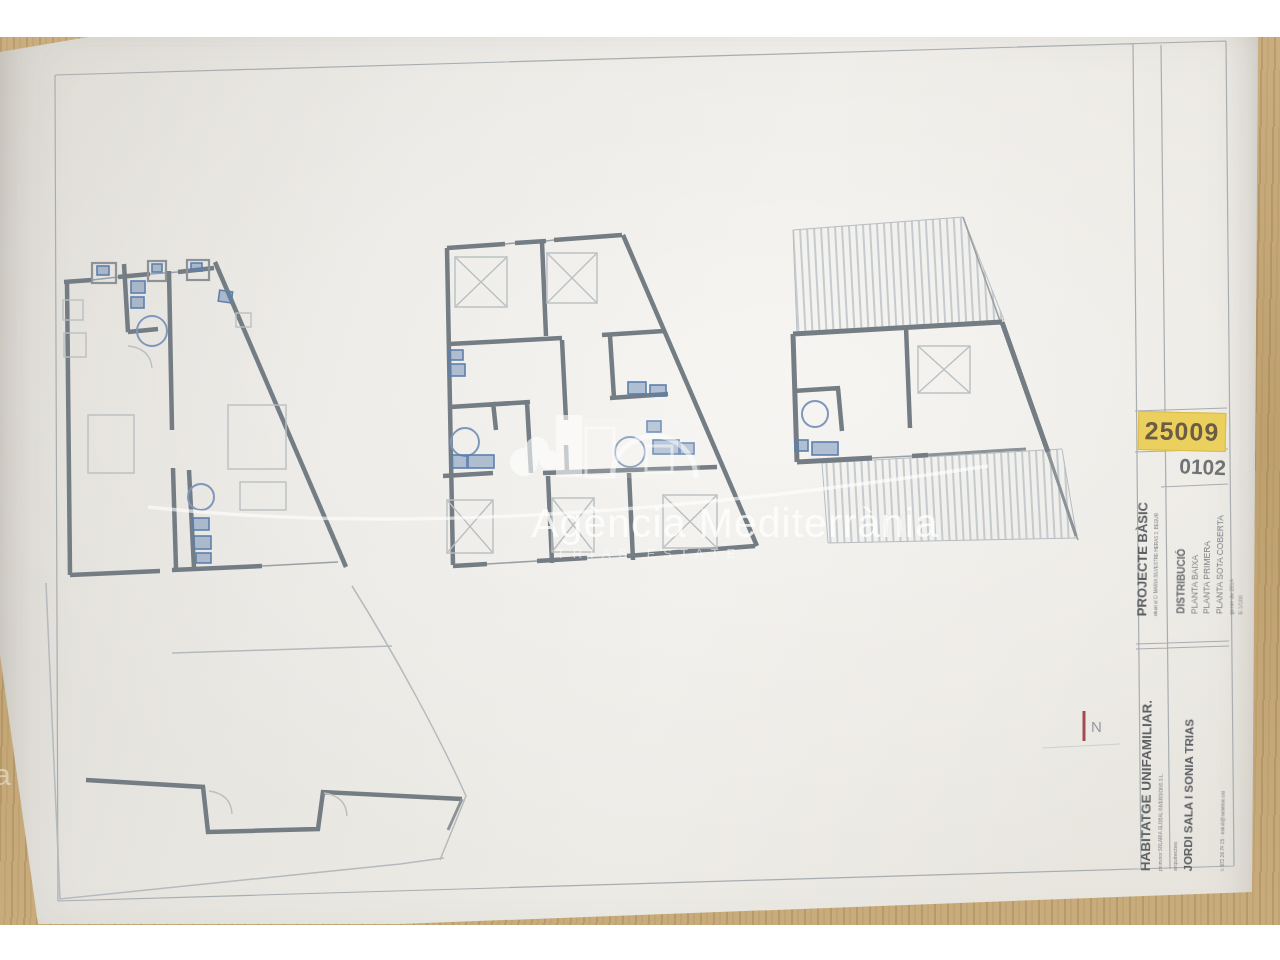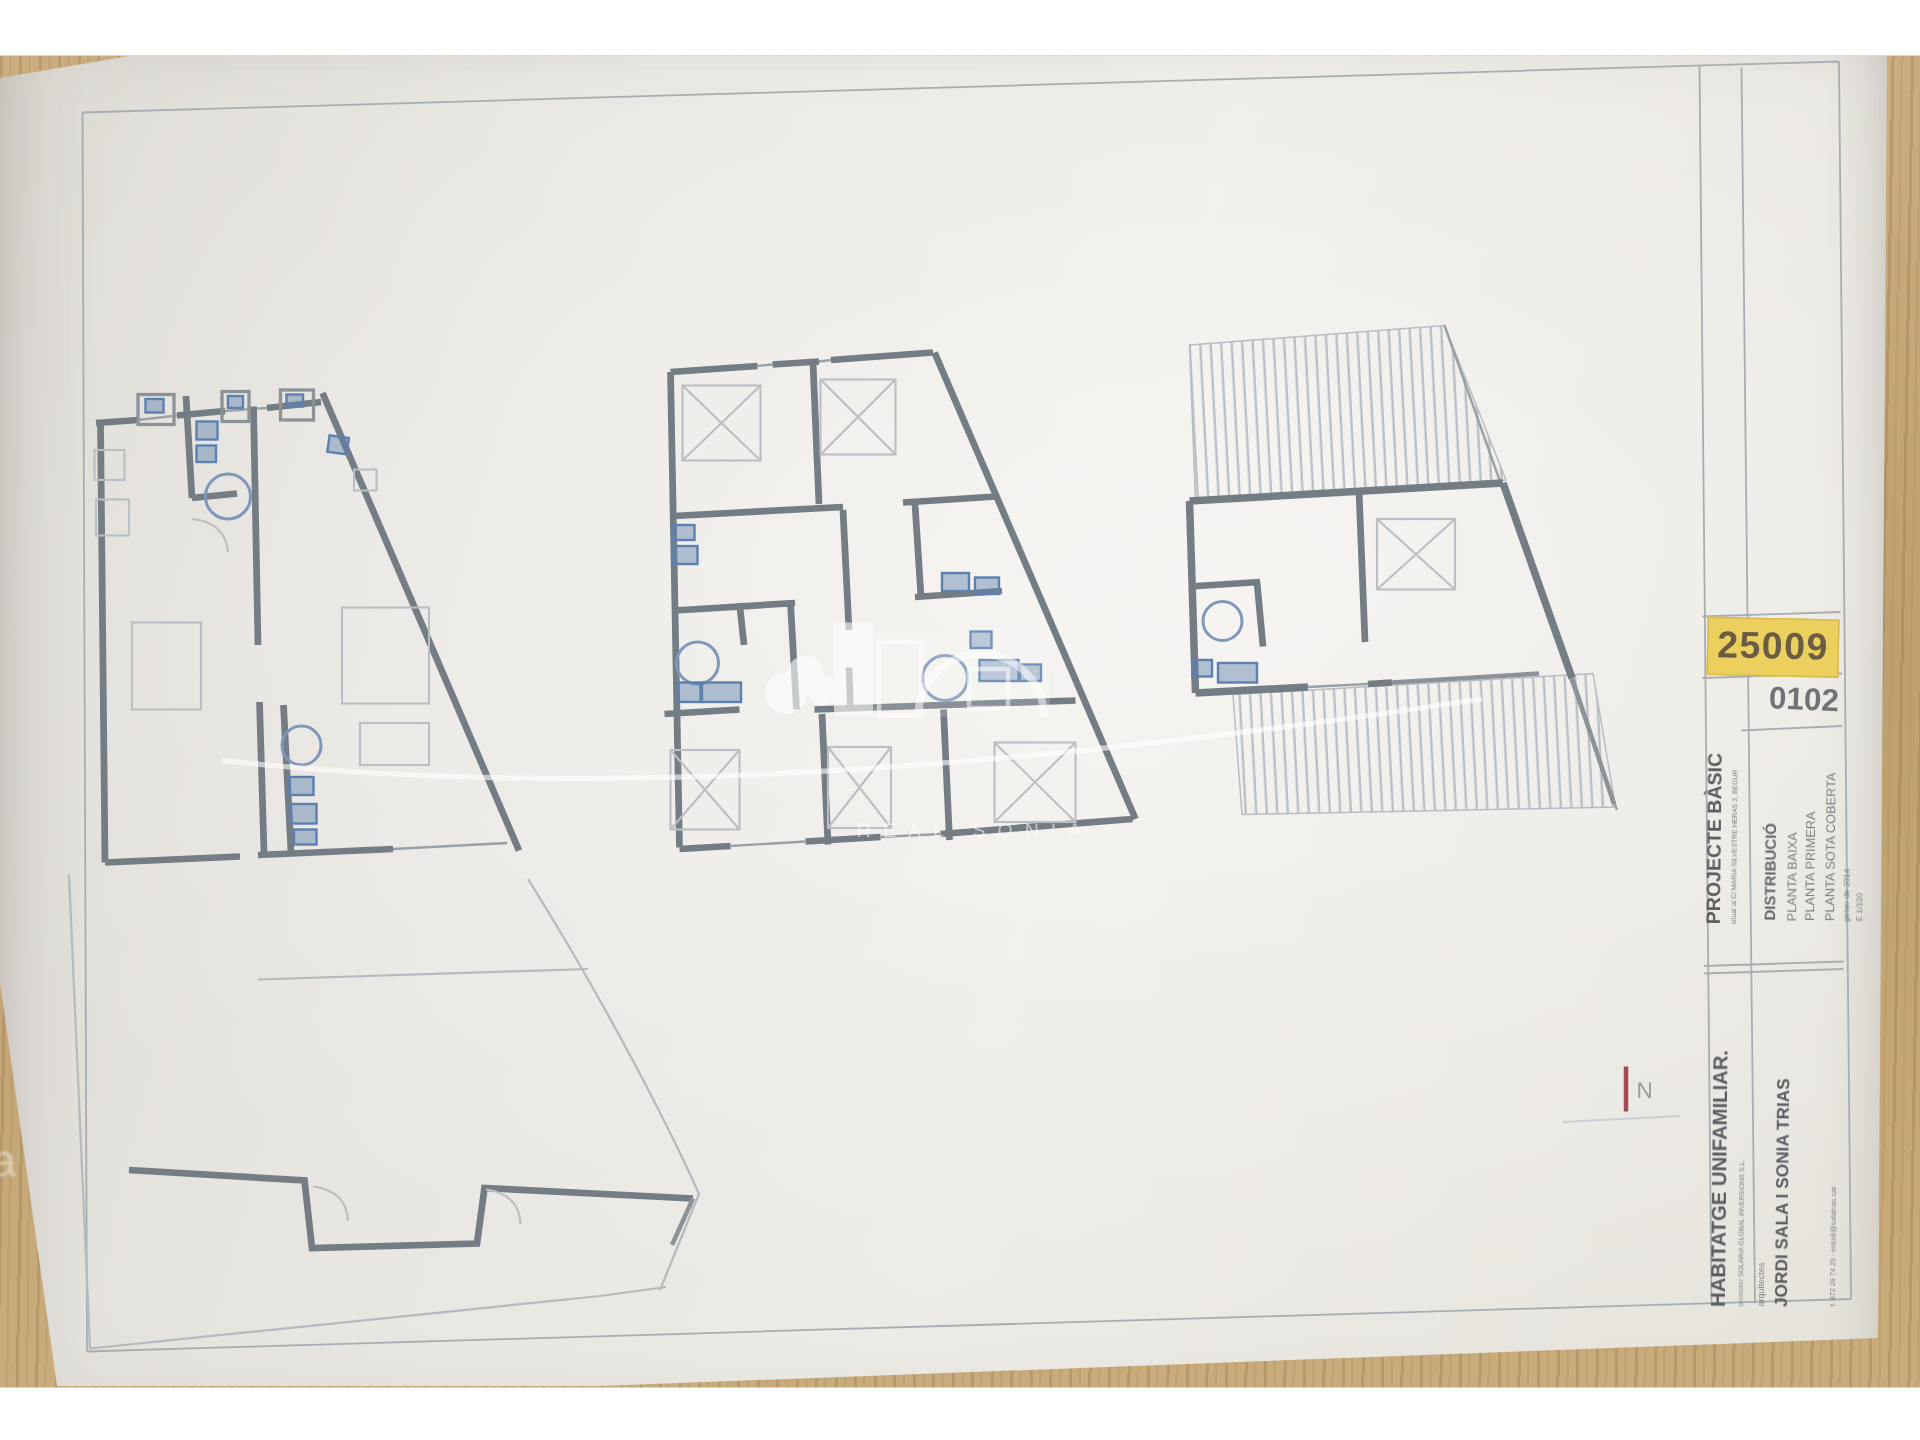--- a/index.html
+++ b/index.html
@@ -231,19 +231,20 @@
     <span class="vt big" style="font-size:13.5px;">HABITATGE UNIFAMILIAR.</span>
     <span class="vt tiny" style="font-size:4.6px;">promotor   SOLARIA GLOBAL INVERSIONS S.L.</span>
   </div>
 
   <div class="abs tbcell" style="left:1173px;top:655px;height:216px;gap:3px;transform:rotate(.6deg);">
     <span class="vt tiny" style="font-size:6px;">arquitectes</span>
     <span class="vt big" style="font-size:11.5px;">JORDI SALA I SONIA TRIAS</span>
     <span class="vt tiny" style="font-size:4.8px;margin-left:22px;">t. 872 26 74 25 · estudi@salatrias.cat</span>
   </div>
 
-  <div id="wm-tag" class="abs">REAL SONIA</div>
+  <div id="wm-brand" class="abs wm">Agència Mediterrània</div>
+  <div id="wm-tag" class="abs">TRIAS ESTATE</div>
   <div id="wm-frag" class="abs">a</div>
 
   <div id="band-top" class="abs band"></div>
   <div id="band-bottom" class="abs band"></div>
 
 </div>
 
 </body></html>

